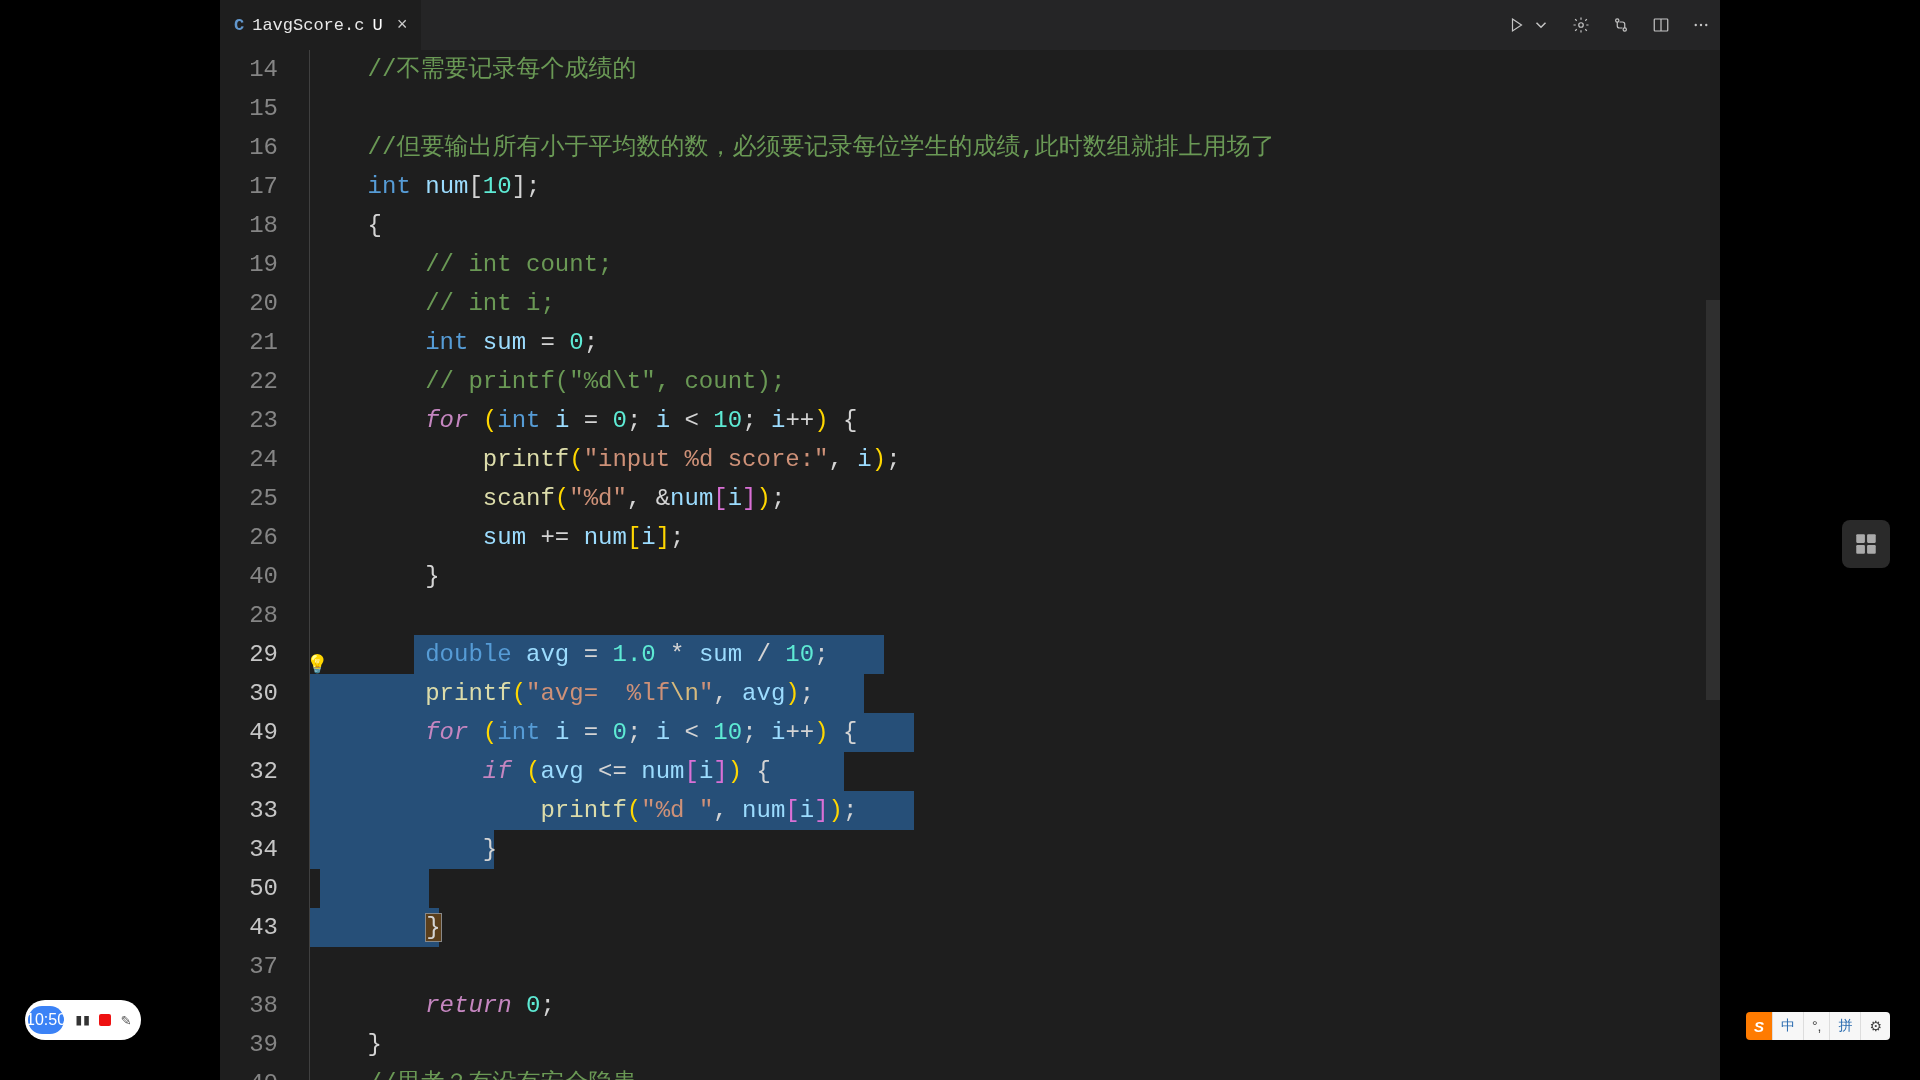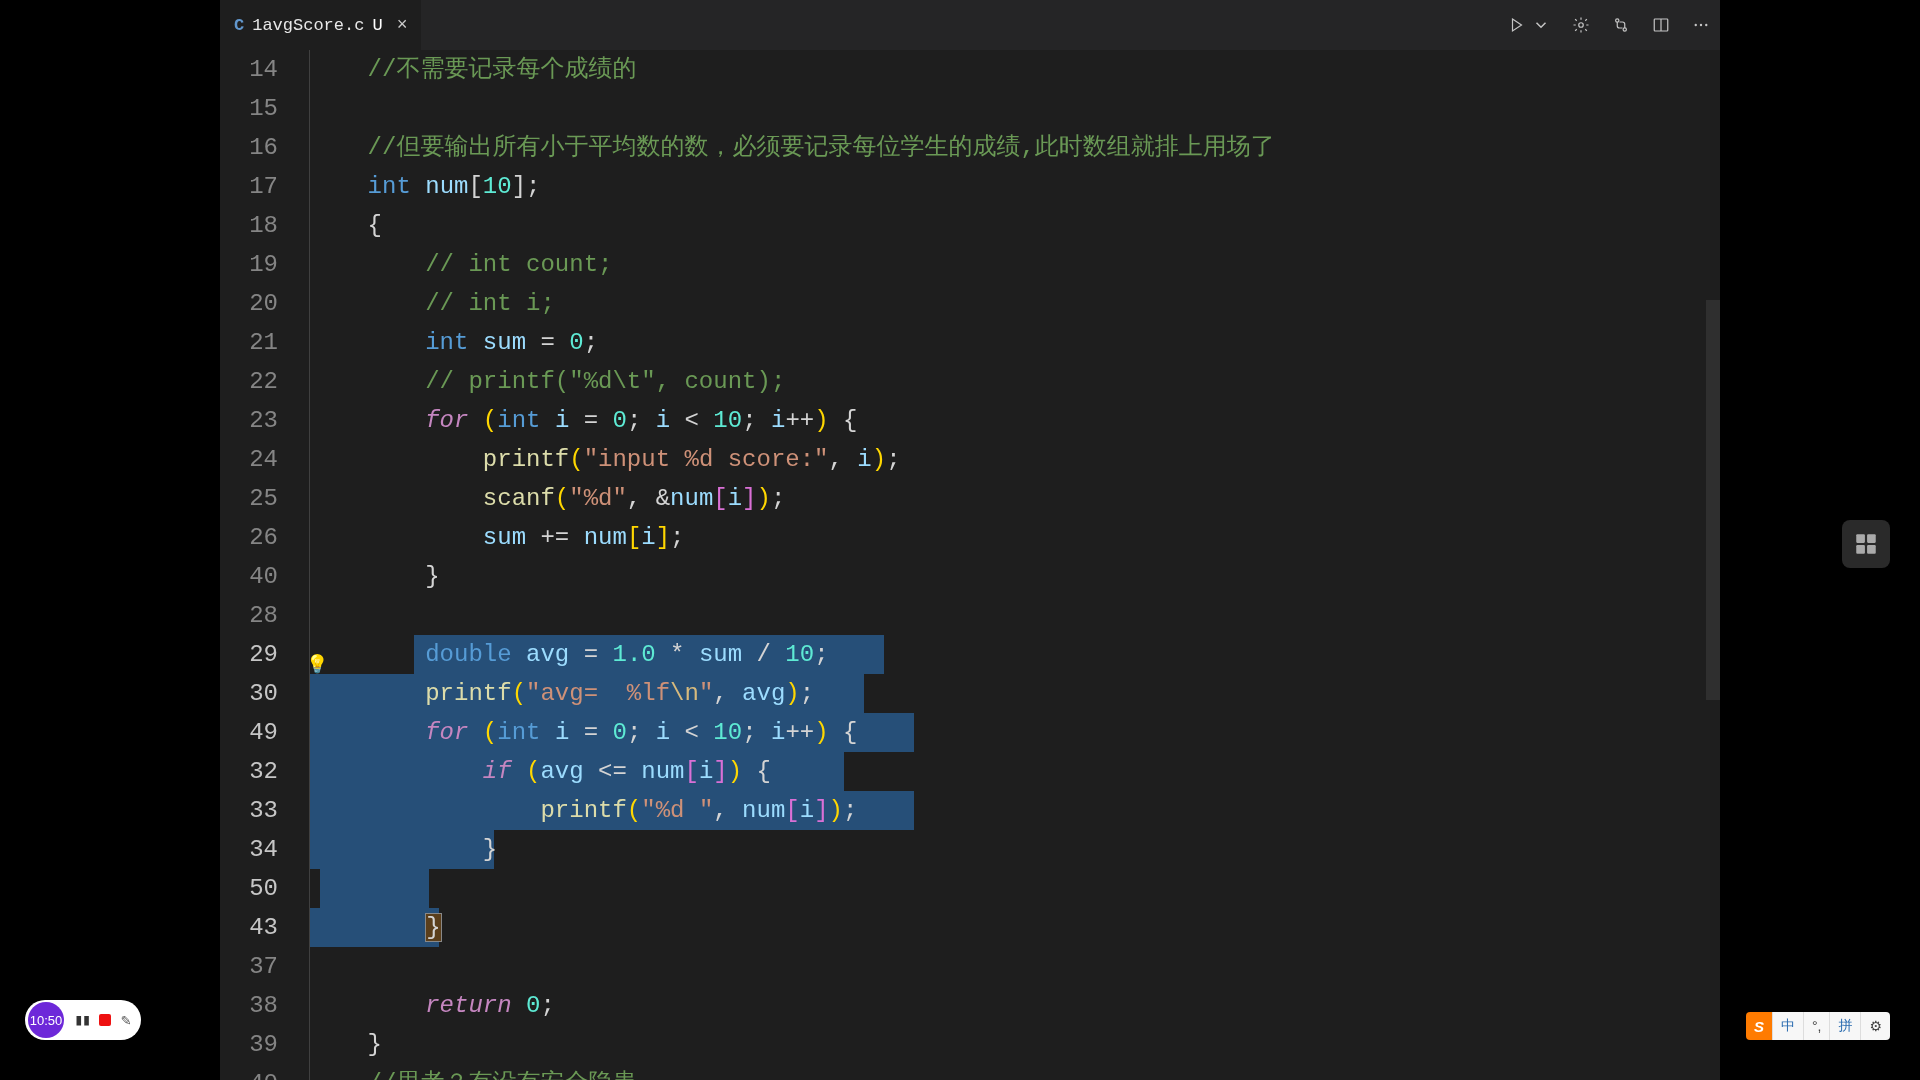--- a/index.html
+++ b/index.html
@@ -145,26 +145,26 @@
     background: #fff;
     border-radius: 999px;
     display: flex;
     align-items: center;
     height: 40px;
     padding: 0 10px 0 3px;
     gap: 10px;
     box-shadow: 0 2px 6px rgba(0,0,0,.3);
   }
   .recorder .time {
-    background: #6d28d9;
+    background: #3b82f6;
     color: #fff;
-    font-size: 13px;
+    font-size: 16px;
     border-radius: 999px;
     width: 36px;
-    height: 36px;
+    height: 28px;
     display: flex;
     align-items: center;
     justify-content: center;
     font-family: Arial, sans-serif;
   }
   .recorder .pause { color:#333; font-size:16px; font-weight:bold; letter-spacing:-2px; }
   .recorder .rec { width:12px; height:12px; background:#e11; border-radius:2px; }
   .recorder .pen { color:#555; font-size:16px; }
 
   

